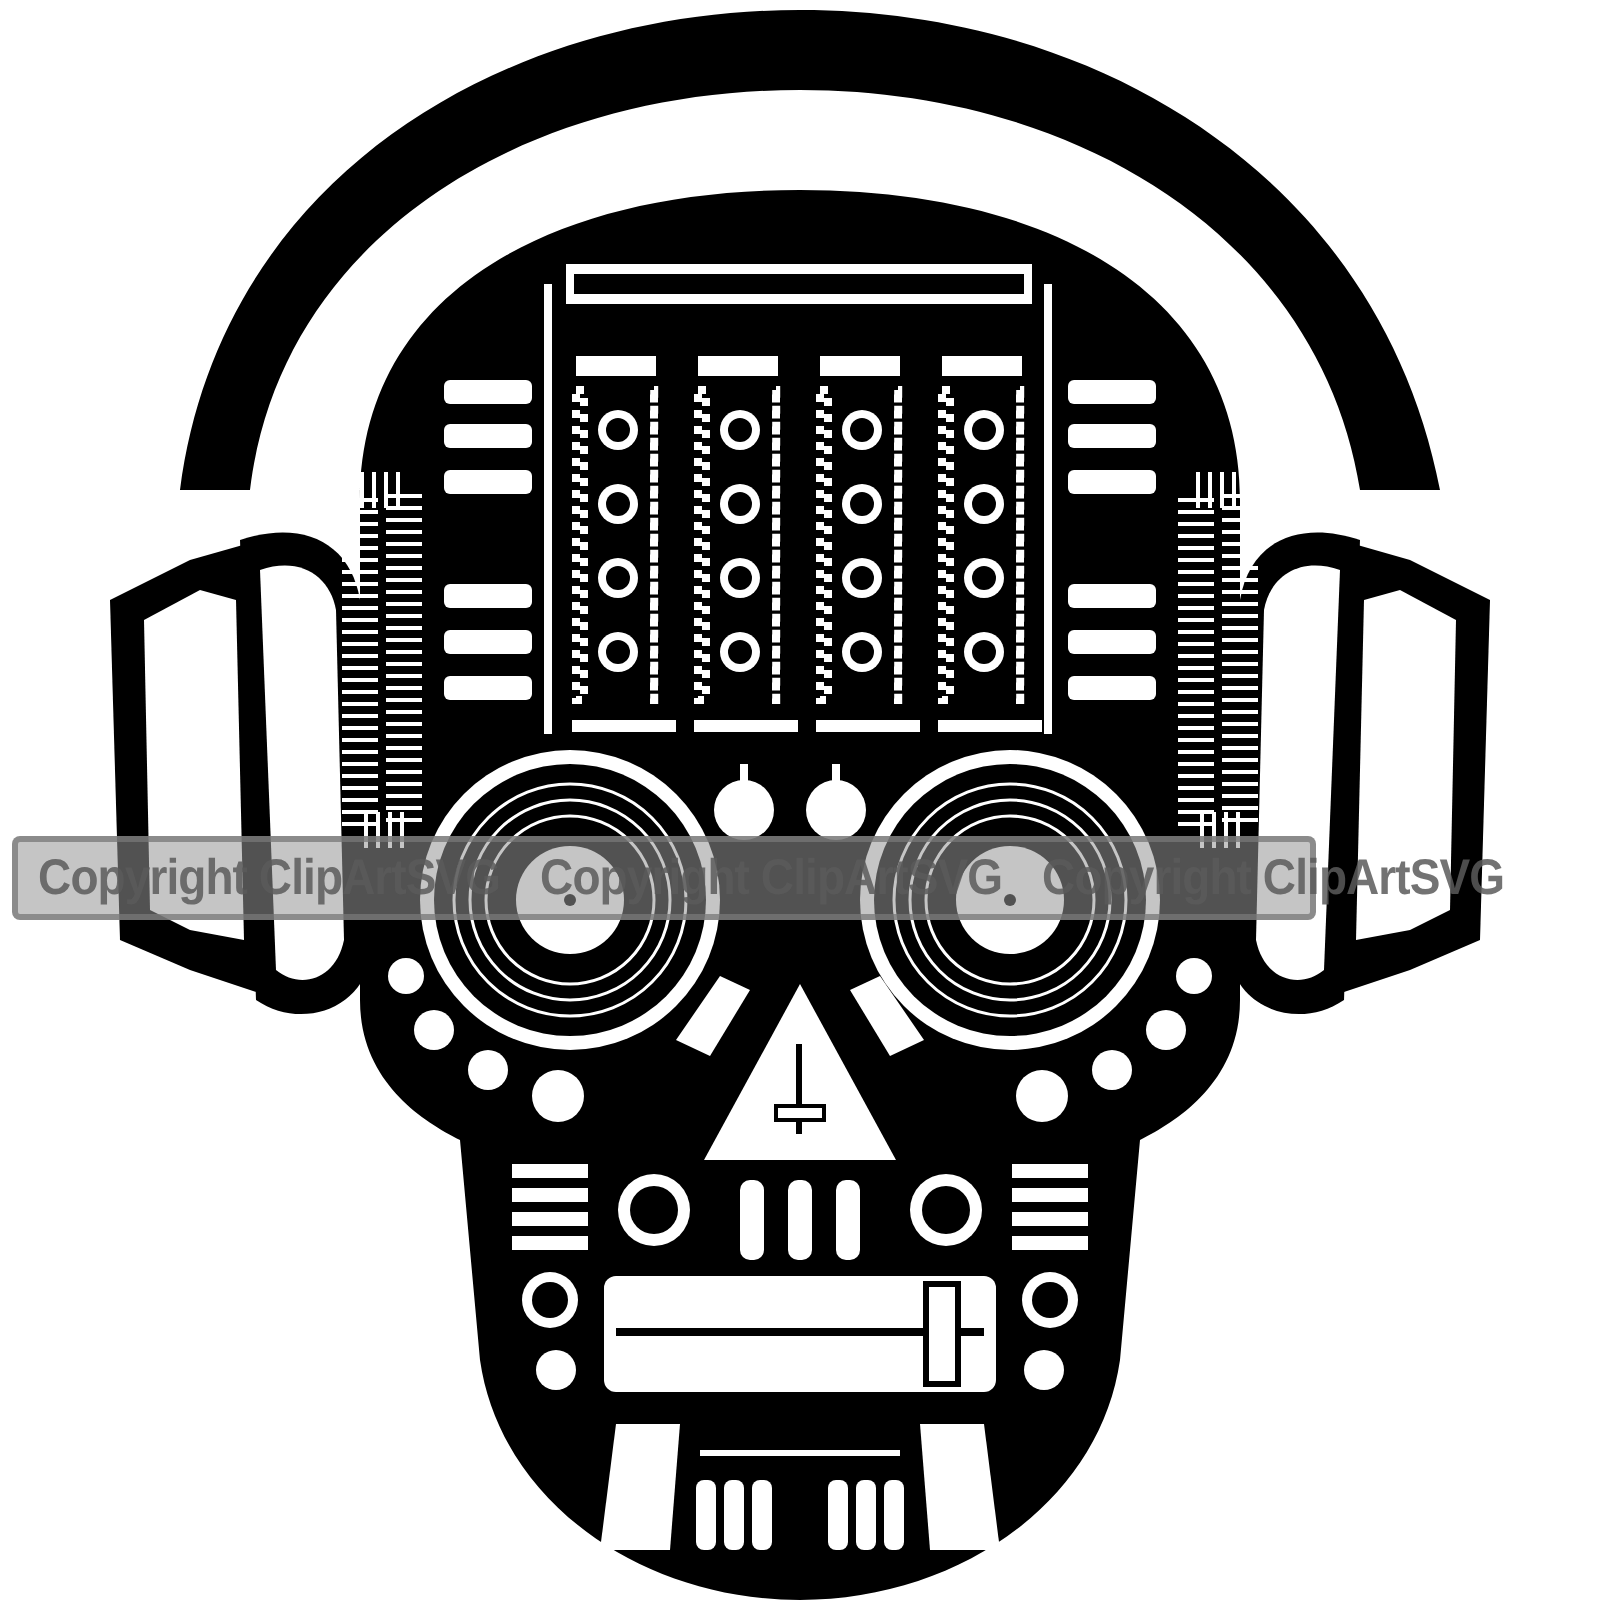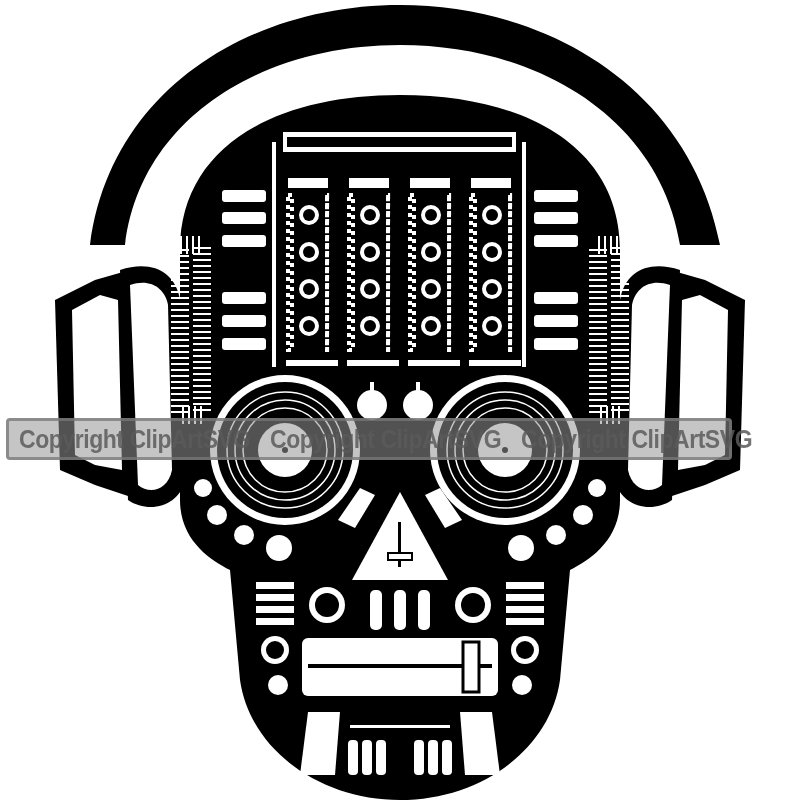--- a/index.html
+++ b/index.html
@@ -1,19 +1,19 @@
 <!DOCTYPE html>
 <html><head>
 <meta charset="utf-8">
 <style>
   html, body { margin: 0; padding: 0; background: #ffffff; }
   body { width: 800px; height: 800px; position: relative; overflow: hidden; font-family: "Liberation Sans", sans-serif; }
   #art { position: absolute; left: 0; top: 0; width: 800px; height: 800px; }
   .wm-band {
-    position: absolute; left: 6px; top: 418px; width: 726px; height: 42px;
+    position: absolute; left: 6px; top: 418px; width: 652px; height: 42px;
     background: rgba(150,150,150,0.55); border: 3px solid rgba(120,120,120,0.75); border-radius: 4px;
     box-sizing: border-box; display: flex; align-items: center; justify-content: space-around;
   }
   .wm-text {
     font-family: "Liberation Sans", sans-serif; font-weight: bold; font-size: 25px;
     letter-spacing: -0.5px; color: rgba(90,90,90,0.85); white-space: nowrap;
     transform: scaleX(0.92);
   }
 </style>
 </head>

